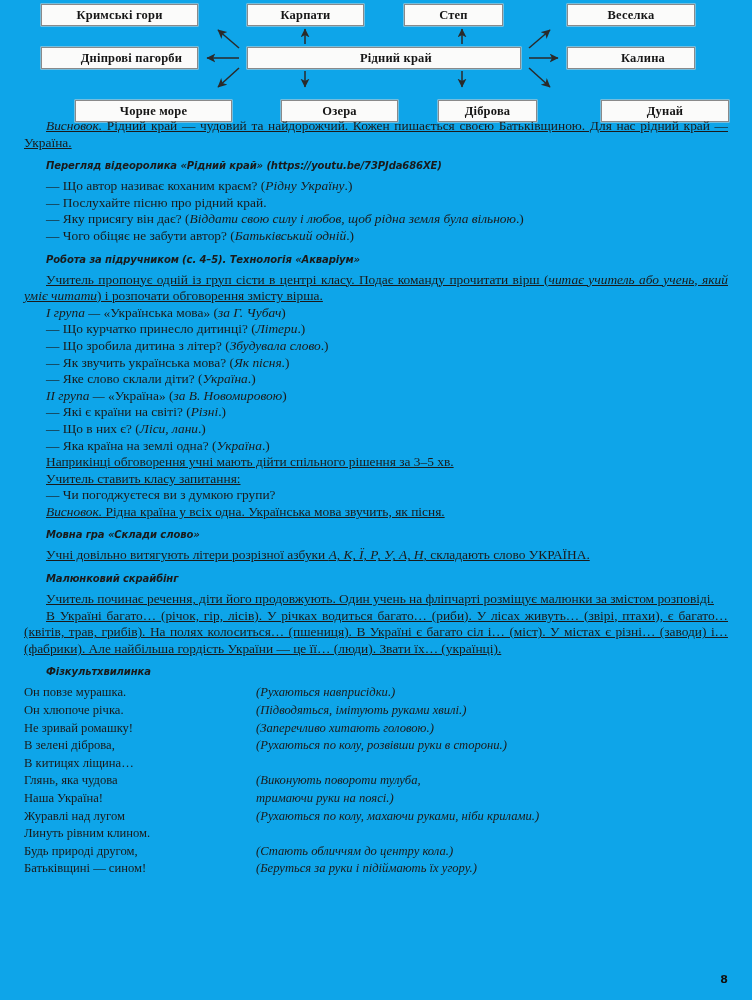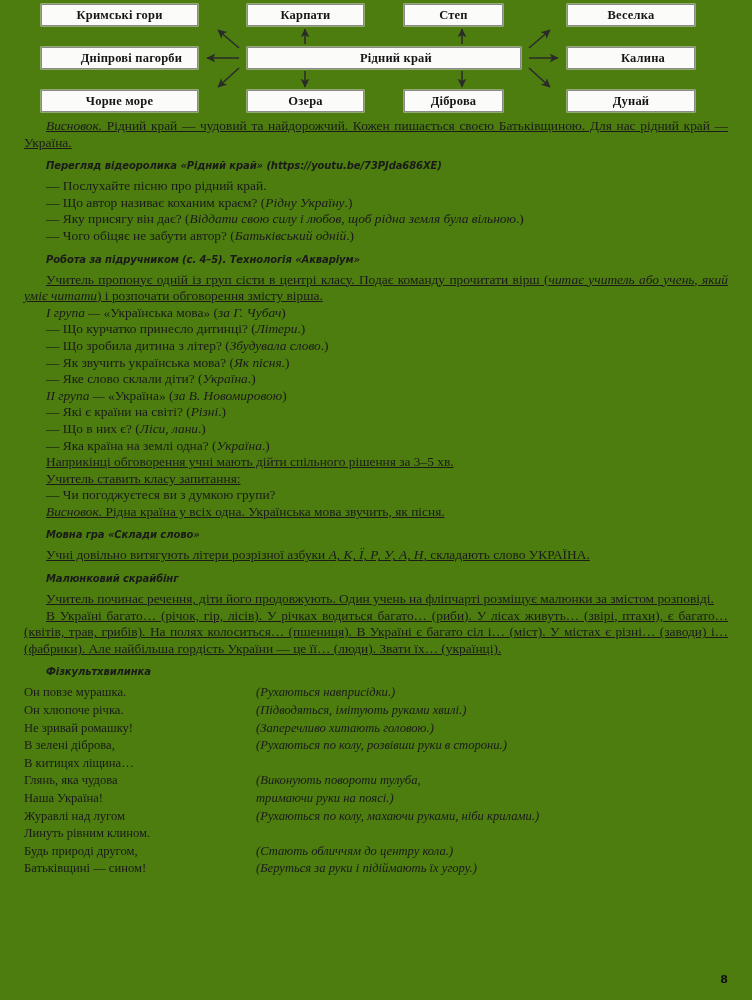--- a/index.html
+++ b/index.html
@@ -12,21 +12,21 @@
     height: 1000px;
     font-family: "Liberation Serif", "DejaVu Serif", serif;
     color: #1a1a1a;
     position: relative;
     overflow: hidden;
   }
   .page {
     width: 752px;
     height: 1000px;
     position: relative;
-    background: #4d7c0f;
+    background: #0ea5e9;
     padding: 0;
     box-sizing: border-box;
   }
 
   
   .diagram {
     position: relative;
     width: 752px;
     height: 118px;
   }
@@ -45,21 +45,21 @@
     height: 22px;
     box-shadow: 0 0 0 0.5px #d8d8d6;
   }
   .dbox.col1 { left: 41px;  width: 157px; }
   .dbox.col2 { left: 247px; width: 117px; }
   .dbox.col3 { left: 404px; width: 99px; }
   .dbox.col4 { left: 567px; width: 128px; }
   .dbox.center { left: 247px; width: 274px; }
   .dbox.r1 { top: 4px; }
   .dbox.r2 { top: 47px; padding-left: 24px; }
-  .dbox.r3 { top: 90px; }
+  .dbox.r3 { top: 100px; margin-left: 34px; }
 
   .arrowlayer {
     position: absolute;
     left: 0; top: 0;
     width: 752px; height: 118px;
     pointer-events: none;
   }
 
   
   .body-text {
@@ -191,22 +191,22 @@
         <span>Рідний край</span>
       </div>
   </div>
 
   <div class="body-text">
 
     <p class="ind"><span class="it">Висновок.</span><span> Рідний край — чудовий та найдорожчий. Кожен пишається своєю Батьківщиною. Для нас рідний край — Україна.</span></p>
 
     <div class="sect">Перегляд відеоролика «Рідний край» (https://youtu.be/73PJda686XE)</div>
 
+    <p class="dash"><span>— Що автор називає коханим краєм? (</span><span class="it">Рідну Україну</span><span>.)</span></p>
     <p class="dash"><span>— Послухайте пісню про рідний край.</span></p>
-    <p class="dash"><span>— Що автор називає коханим краєм? (</span><span class="it">Рідну Україну</span><span>.)</span></p>
     <p class="dash"><span>— Яку присягу він дає? (</span><span class="it">Віддати свою силу і любов, щоб рідна земля була вільною</span><span>.)</span></p>
     <p class="dash"><span>— Чого обіцяє не забути автор? (</span><span class="it">Батьківський одній</span><span>.)</span></p>
 
     <div class="sect">Робота за підручником (с. 4–5). Технологія «Акваріум»</div>
 
     <p class="ind"><span>Учитель пропонує одній із груп сісти в центрі класу. Подає команду прочитати вірш (</span><span class="it">читає учитель або учень, який уміє читати</span><span>) і розпочати обговорення змісту вірша.</span></p>
 
     <p class="dash"><span class="it">І група — </span><span>«Українська мова» (</span><span class="it">за Г. Чубач</span><span>)</span></p>
 
     <p class="dash"><span>— Що курчатко принесло дитинці? (</span><span class="it">Літери</span><span>.)</span></p>

